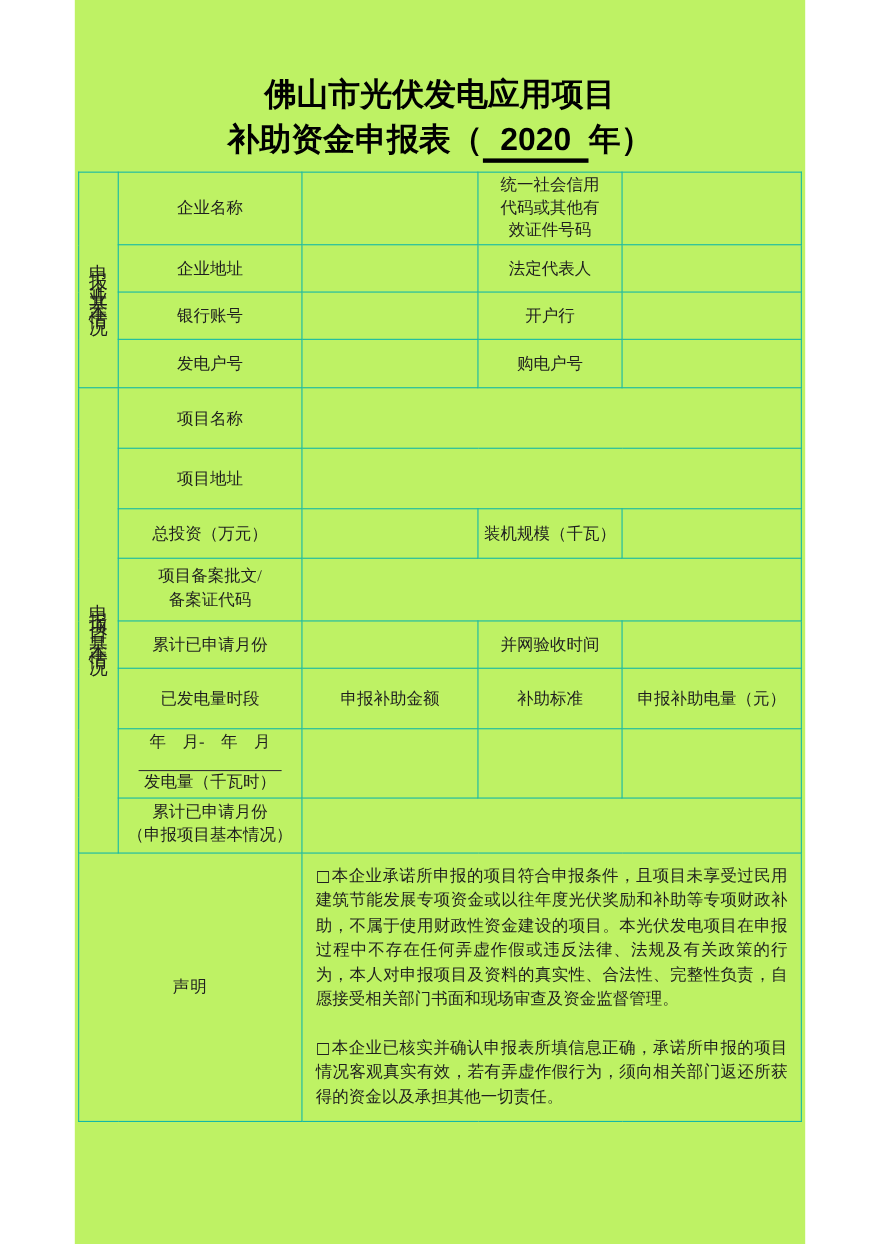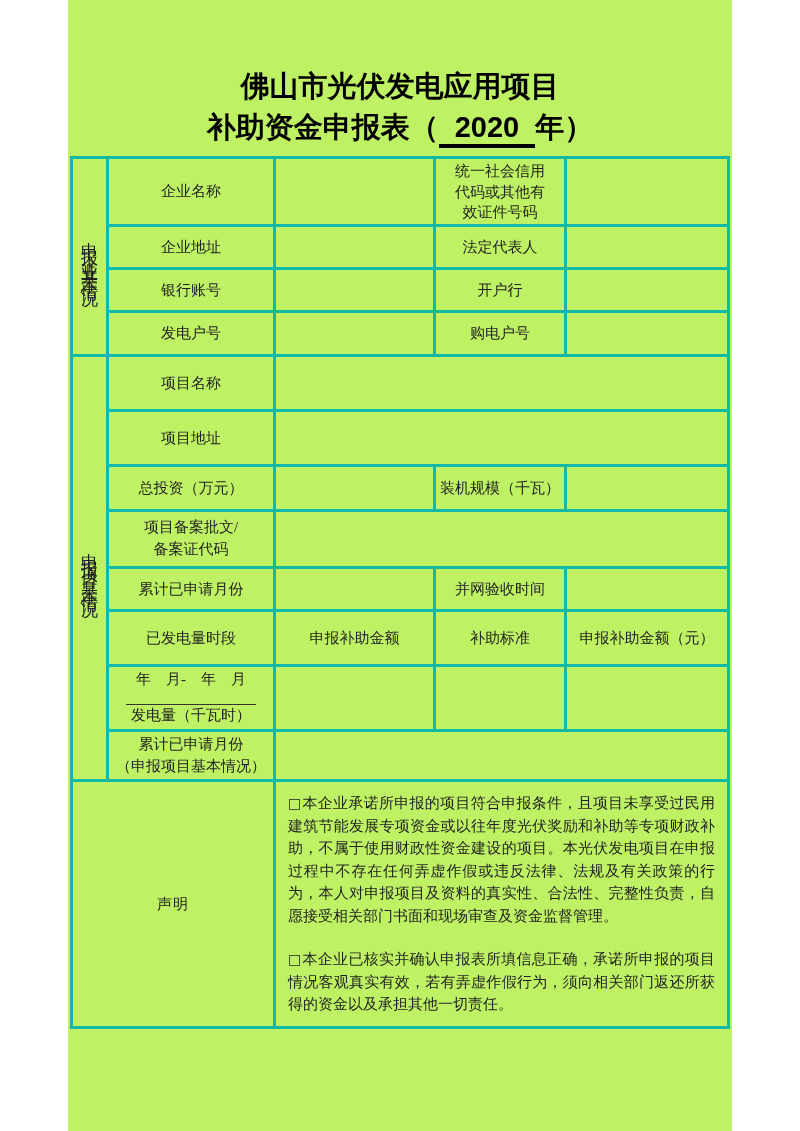--- a/index.html
+++ b/index.html
@@ -29,21 +29,21 @@
     padding: 0 16px;
     line-height: 1.1;
   }
   table.form {
     border-collapse: collapse;
     table-layout: fixed;
     width: 657px;
     margin: 8px auto 0 auto;
   }
   table.form td {
-    border: 3px solid #14b8a6;
+    border: 1px solid #14b8a6;
     text-align: center;
     vertical-align: middle;
     font-size: 15px;
     padding: 2px 4px;
     color: #1f1f1f;
   }
   .vtext {
     writing-mode: vertical-lr;
     text-orientation: upright;
     margin: 0 auto;
@@ -158,21 +158,21 @@
     <tr style="height:43px">
       <td>累计已申请月份</td>
       <td></td>
       <td>并网验收时间</td>
       <td></td>
     </tr>
     <tr style="height:55px">
       <td>已发电量时段</td>
       <td>申报补助金额</td>
       <td>补助标准</td>
-      <td>申报补助金额（元）</td>
+      <td>申报补助电量（元）</td>
     </tr>
     <tr style="height:55px">
       <td class="two-line">
         <div><span class="period-line">年　月-　年　月</span></div>
         <div>发电量（千瓦时）</div>
       </td>
       <td></td>
       <td></td>
       <td></td>
     </tr>

